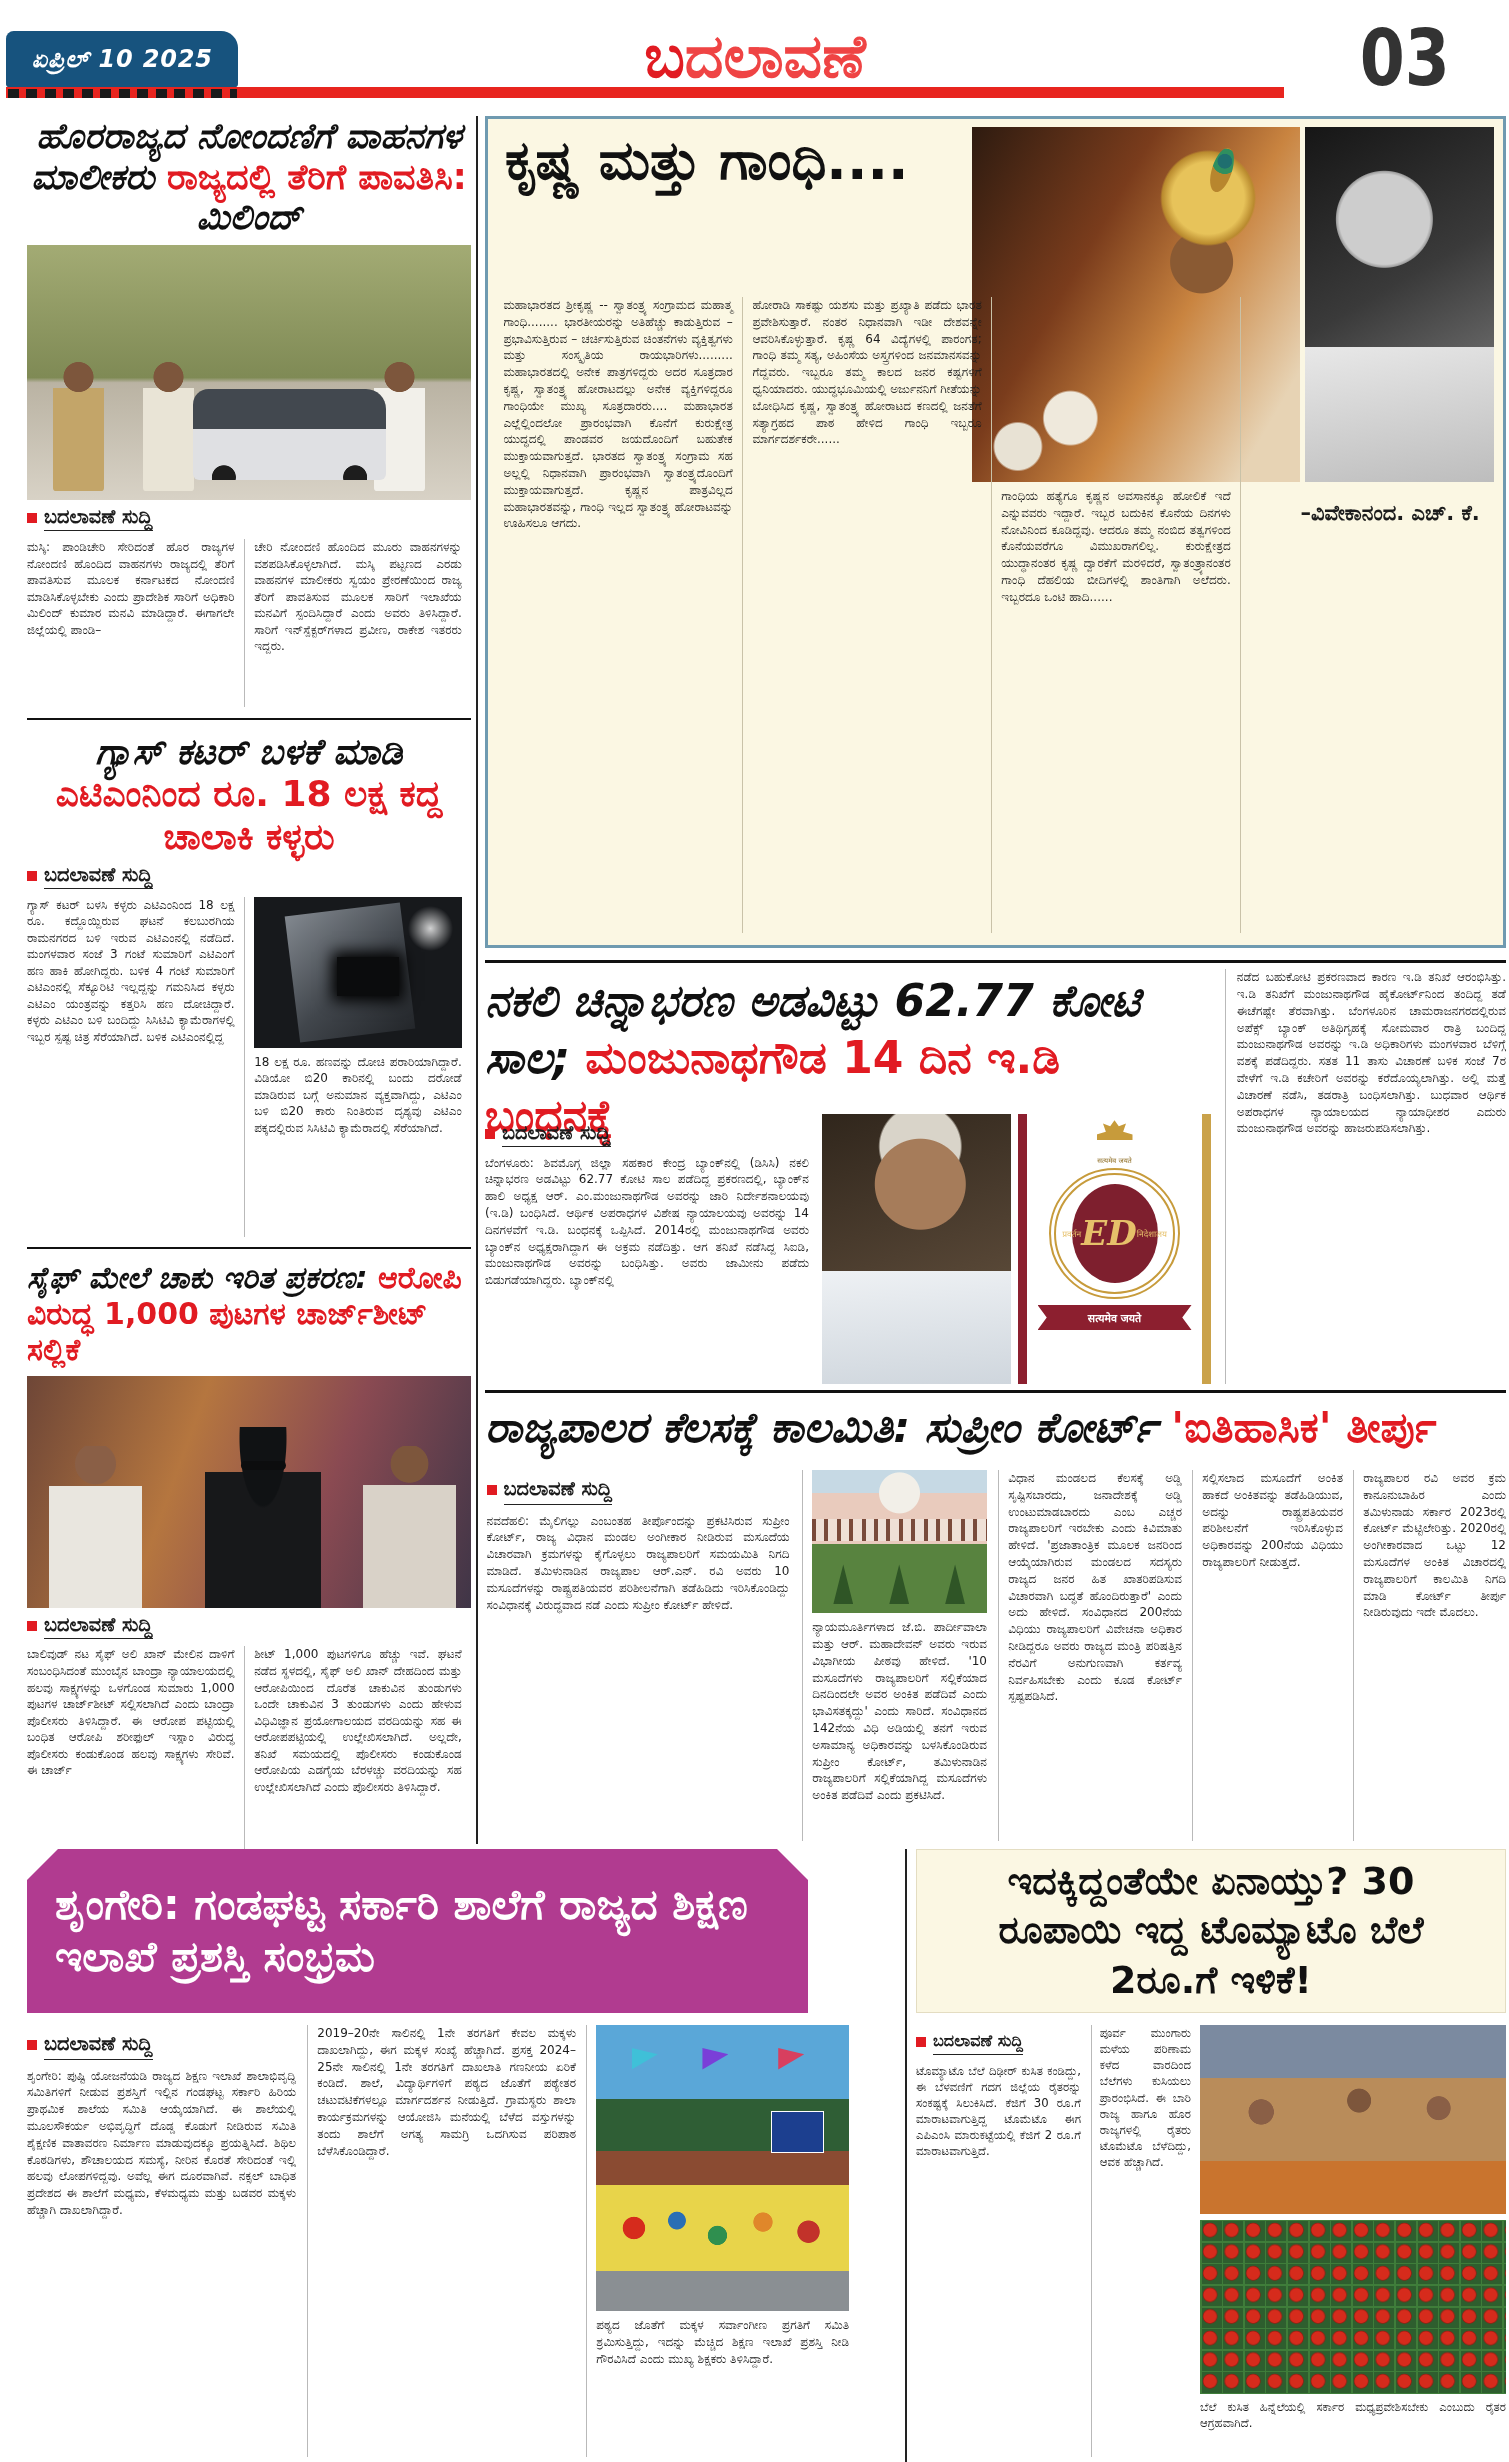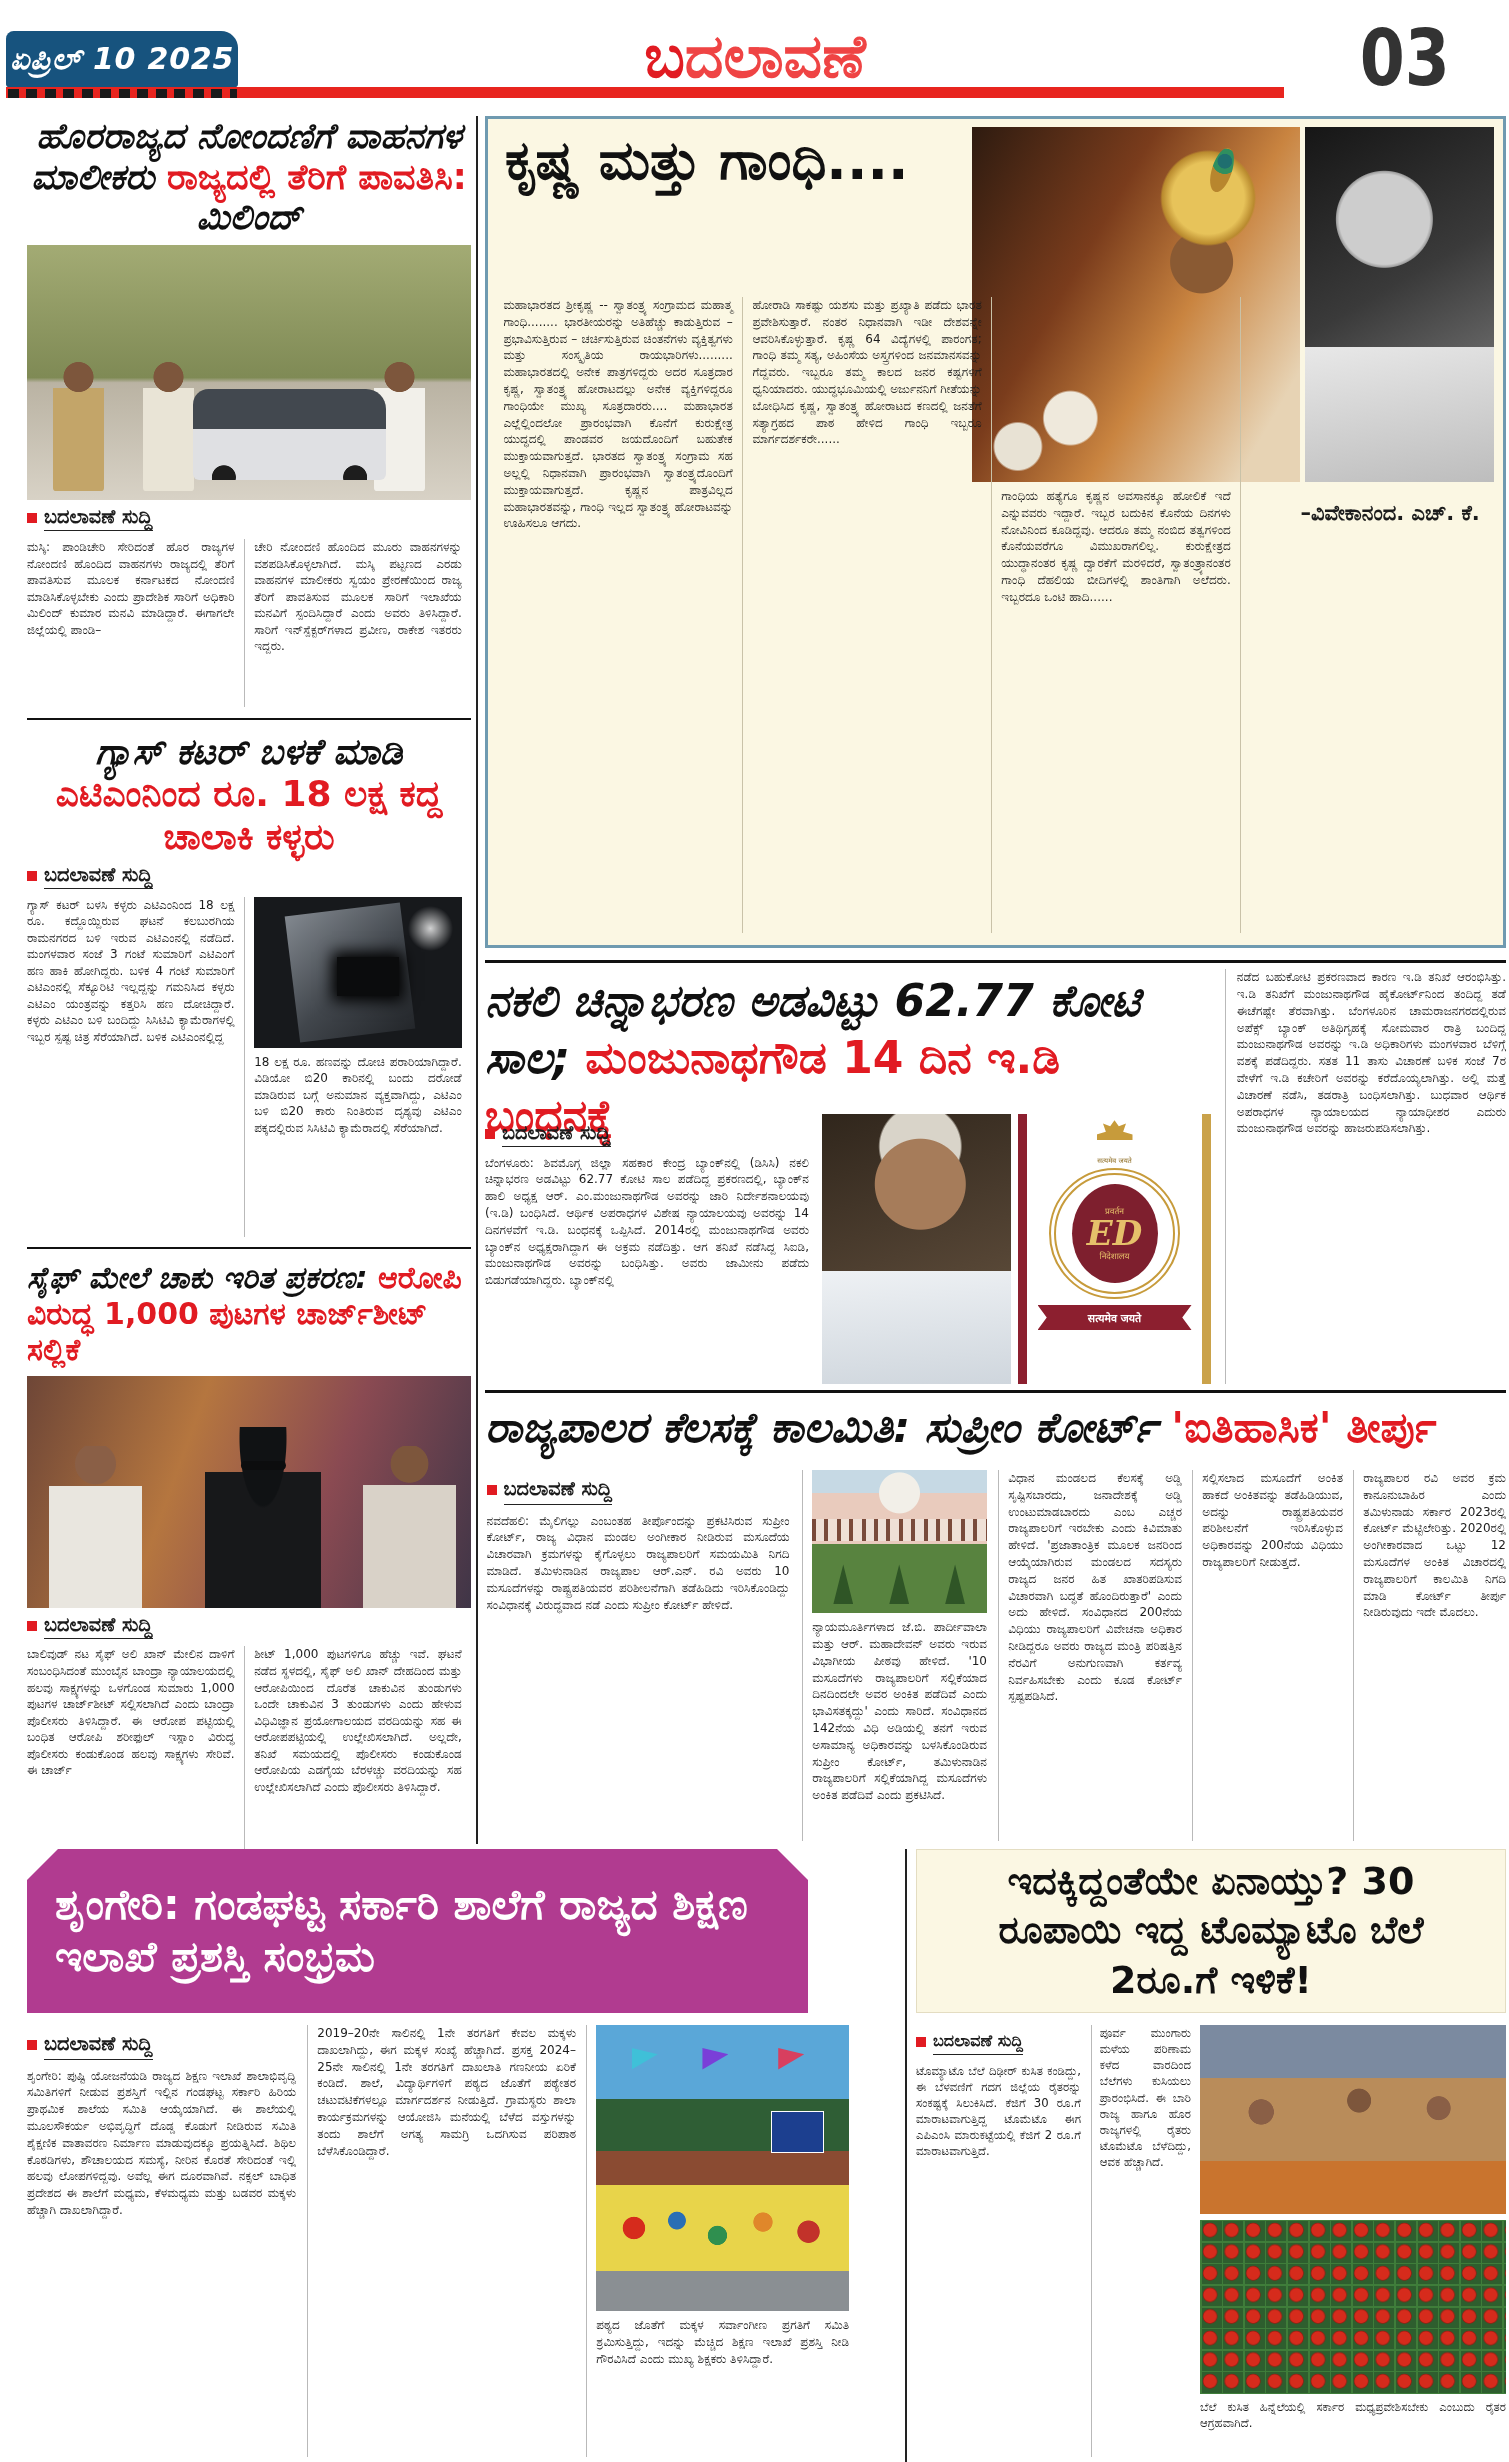--- a/index.html
+++ b/index.html
@@ -1,21 +1,21 @@
 <!DOCTYPE html>
 <html style="font-size:12.4px"><head>
 <meta charset="utf-8">
 <style>
   html,body{margin:0;padding:0;background:#fff;}
   #page{position:relative;width:1510px;height:2462px;background:#fff;overflow:hidden;
         font-family:"DejaVu Sans","Liberation Sans",sans-serif;color:#1c1c1c;}
   
   .date-box{position:absolute;left:6.2px;top:31px;width:232px;height:56px;background:#17537e;
             border-radius:7.7px 17px 3.1px 3.1px;display:flex;align-items:center;justify-content:center;}
-  .date-box span{color:#fff;font-size:30px;font-weight:bold;font-style:italic;letter-spacing:0.8px;}
+  .date-box span{color:#fff;font-size:24px;font-weight:bold;font-style:italic;letter-spacing:0.8px;}
   .masthead{position:absolute;left:50%;top:26px;transform:translateX(-50%);
             font-size:60px;font-weight:bold;color:#2d55a5;line-height:1;}
   .masthead .seg-r{color:#e11b22;}
   .page-num{position:absolute;right:60px;top:12.4px;font-size:79px;font-weight:bold;color:#333;
             transform:scaleX(.82);transform-origin:right;}
   .red-bar{position:absolute;left:6.2px;top:87px;width:1278px;height:10.8px;background:#e8251f;}
   .tick-strip{position:absolute;left:7.7px;top:89px;width:229px;height:8.5px;
               background:repeating-linear-gradient(90deg,#1a1a1a 0 10.8px,transparent 10.8px 18.5px);}
   
   .seg-k{color:#111;font-style:italic;}
@@ -92,21 +92,21 @@
       linear-gradient(160deg,#30261c,#544434 60%,#6b5a44);}
   .manju-shirt{position:absolute;left:0;bottom:0;width:100%;height:42%;background:linear-gradient(175deg,#eef1f4,#cfd6dd);}
   .ed-seal{position:absolute;left:533px;top:151px;width:193px;height:270px;background:#fff;
            border-left:9.3px solid #8c1f2f;border-right:9.3px solid #caa24a;box-sizing:border-box;
            display:flex;flex-direction:column;align-items:center;}
   .ashoka{width:36px;height:34px;margin-top:6.2px;background:#c79b3b;
           clip-path:polygon(50% 0,62% 18%,82% 10%,74% 34%,100% 42%,100% 58%,0 58%,0 42%,26% 34%,18% 10%,38% 18%);}
   .ashoka-txt{font-size:7px;color:#8c6a20;margin-top:1.5px;}
   .wreath{width:117px;height:117px;margin-top:3.1px;border:7.7px double #c79b3b;border-radius:50%;
           display:flex;align-items:center;justify-content:center;}
-  .ed-oval{width:86px;height:99px;background:#7e1f2e;border-radius:50%;display:flex;flex-direction:column;
+  .ed-oval{width:86px;height:99px;background:#7e1f2e;border-radius:50%;display:flex;flex-direction:row;
            align-items:center;justify-content:center;color:#e6c06a;}
   .ed-oval .hin{font-size:8.5px;}
   .ed-mono{font-family:"DejaVu Serif","Liberation Serif",serif;font-style:italic;font-size:34px;font-weight:bold;line-height:1;}
   .ribbon{margin-top:6.2px;width:154px;height:25px;background:#8c1f2f;color:#fff;font-size:10.8px;font-weight:bold;
           display:flex;align-items:center;justify-content:center;
           clip-path:polygon(0 0,100% 0,94% 50%,100% 100%,0 100%,6% 50%);}
   .ed-c2{position:absolute;left:740px;top:6.2px;width:281px;height:415px;overflow:hidden;
          font-size:12px;line-height:1.4;text-align:justify;border-left:0.8px solid #b9b9b9;padding-left:10.8px;box-sizing:border-box;}
   
   #gov-art{position:absolute;left:485px;top:1390px;width:1021px;height:454px;border-top:3.1px solid #111;}

